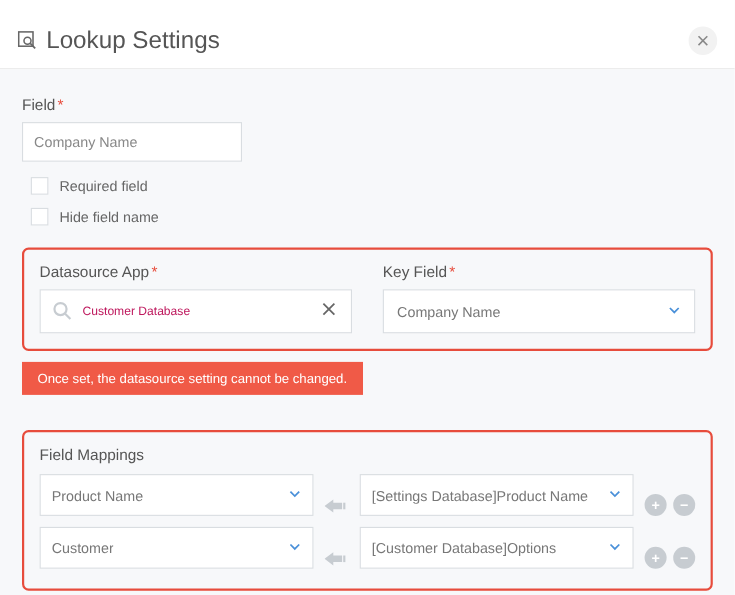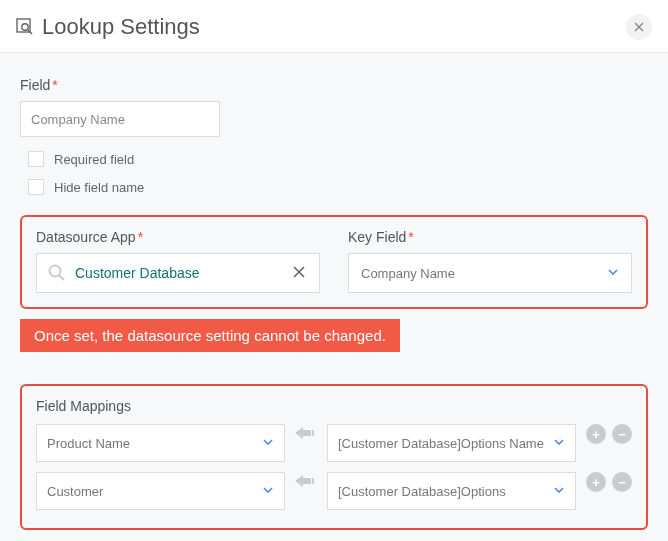--- a/index.html
+++ b/index.html
@@ -8,21 +8,21 @@
     background: #fff;
     width: 668px;
     height: 541px;
     overflow: hidden;
     color: #555;
     font-size: 13px;
   }
   .header {
     display: flex;
     align-items: center;
-    padding: 14px 16px 12px 16px;
+    padding: 24px 16px 12px 16px;
     border-bottom: 1px solid #e8e8e8;
   }
   .header-icon {
     width: 18px;
     height: 18px;
     margin-right: 8px;
     display: inline-flex;
     align-items: center;
     justify-content: center;
   }
@@ -101,22 +101,22 @@
   }
   .search-wrap .mag {
     color: #c7ccd1;
     margin-right: 8px;
     display: flex;
   }
   .search-wrap input {
     flex: 1;
     border: none;
     outline: none;
-    font-size: 14px;
-    color: #0f766e;
+    font-size: 11px;
+    color: #be185d;
     background: transparent;
   }
   .clear-x {
     color: #888;
     cursor: pointer;
     font-size: 16px;
     padding: 0 4px;
   }
   .select {
     position: relative;
@@ -131,33 +131,33 @@
     font-size: 13px;
     color: #777;
   }
   .chev {
     color: #4a90d9;
   }
   .warning-banner {
     background: #f05a47;
     color: #fff;
     padding: 8px 14px;
-    font-size: 15px;
+    font-size: 12px;
     display: inline-block;
     margin-top: 10px;
   }
   .mappings-box {
     border: 2px solid #e74c3c;
     border-radius: 6px;
     padding: 12px 14px 18px 14px;
     margin-top: 32px;
   }
   .mapping-row {
     display: flex;
-    align-items: flex-start;
+    align-items: flex-end;
     gap: 10px;
     margin-top: 10px;
   }
   .map-select {
     flex: 1;
     height: 38px;
     border: 1px solid #d9dde1;
     background: #fff;
     display: flex;
     align-items: center;
@@ -282,21 +282,21 @@
             </svg>
         </span>
       </div>
       <span class="arrow-icon">
         <svg width="22" height="18" viewBox="0 0 22 18">
           <polygon points="0,9 8,3 8,6 16,6 16,12 8,12 8,15" fill="#c7ccd1"></polygon>
           <rect x="17" y="6" width="2" height="6" fill="#c7ccd1"></rect>
         </svg>
       </span>
       <div class="map-select">
-        <span>[Customer Database]Options Name</span>
+        <span>[Settings Database]Product Name</span>
         <span class="chev">
           <svg width="12" height="12" viewBox="0 0 12 12">
               <polyline points="2,4 6,8 10,4" fill="none" stroke="#4a90d9" stroke-width="1.6"></polyline>
             </svg>
         </span>
       </div>
       <div class="btns">
         <div class="circ-btn">+</div>
         <div class="circ-btn">−</div>
       </div>

